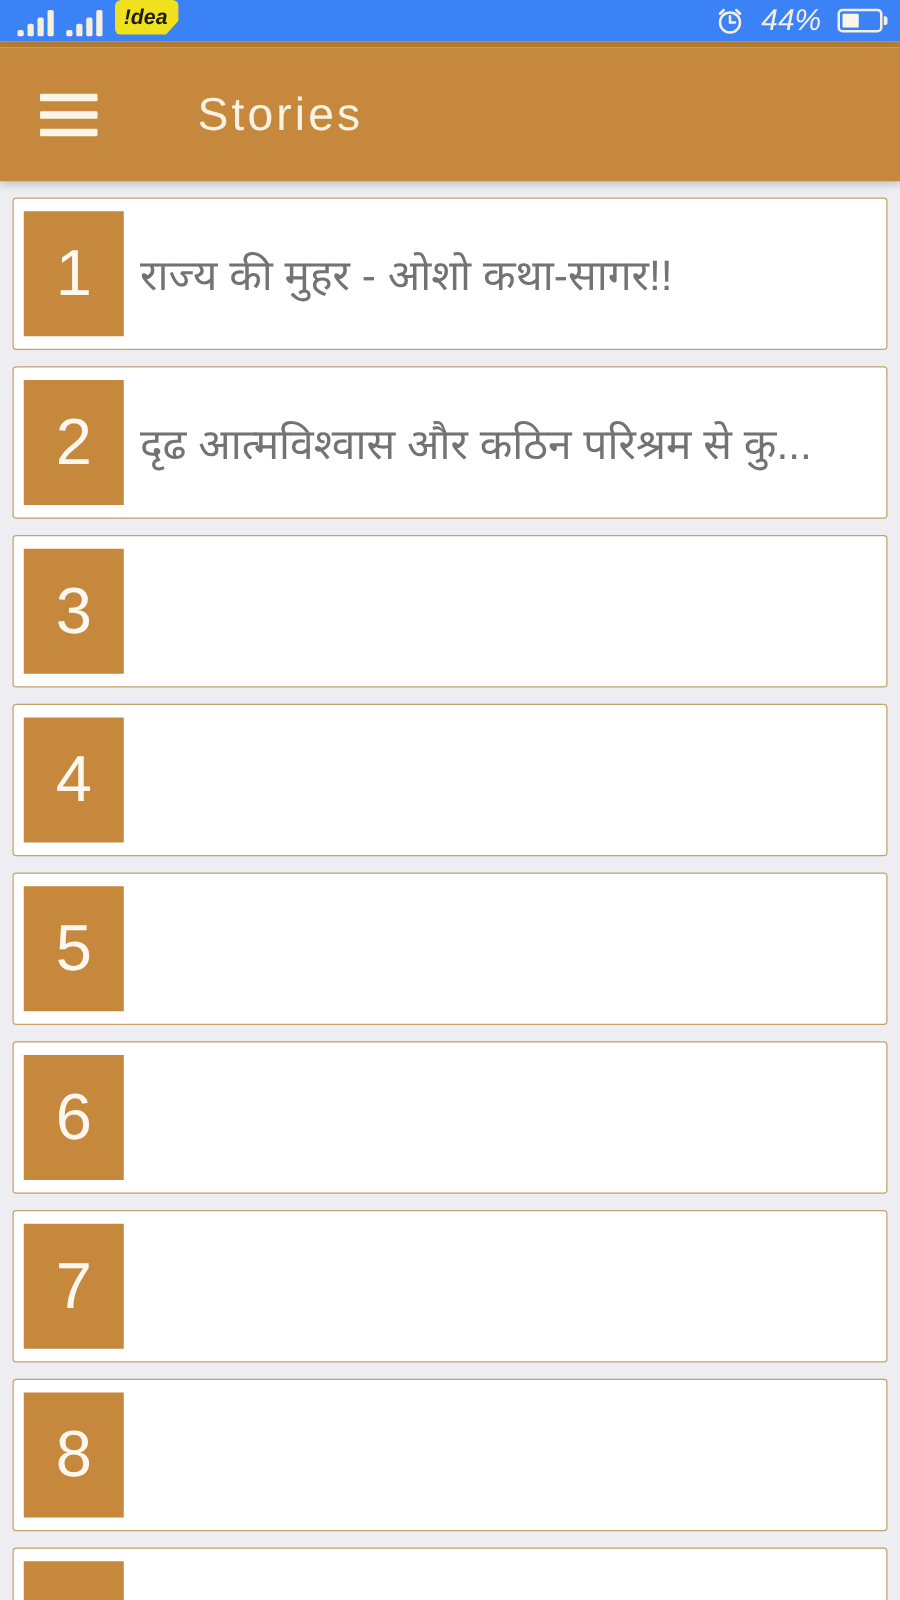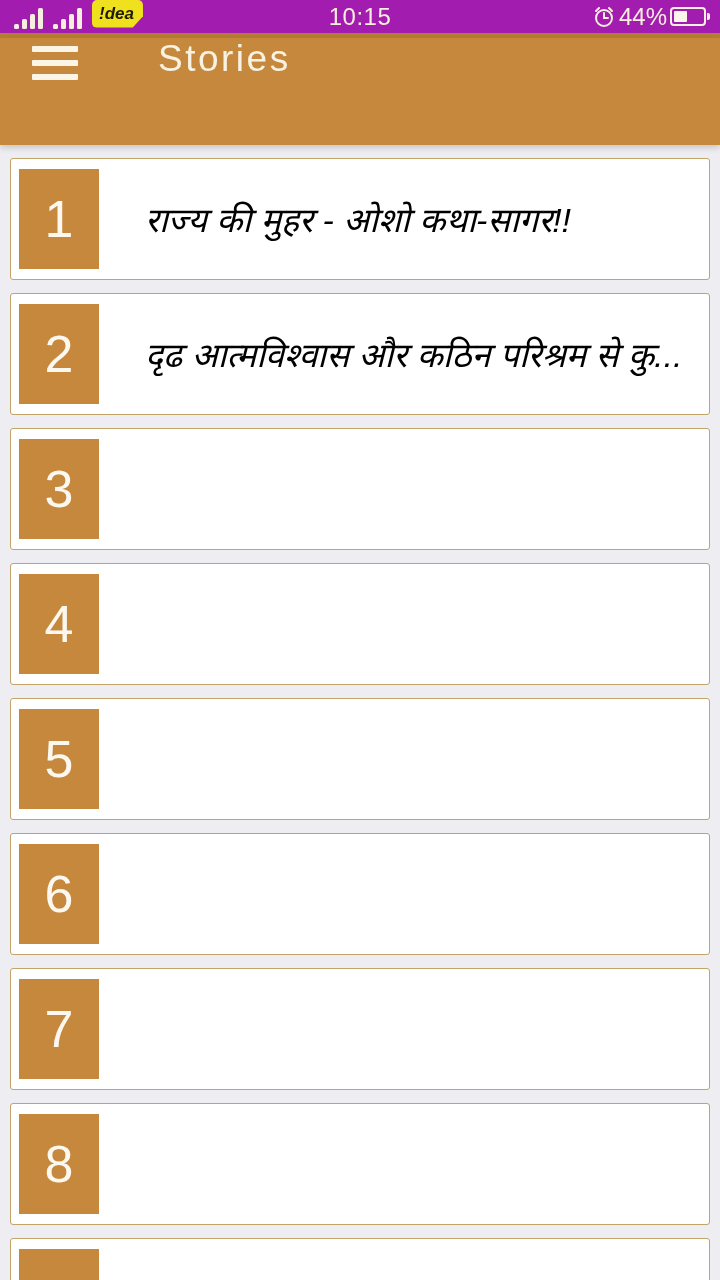--- a/index.html
+++ b/index.html
@@ -6,21 +6,21 @@
   html, body { width: 720px; height: 1280px; overflow: hidden; }
   body {
     font-family: "Liberation Sans", "DejaVu Sans", sans-serif;
     background: #EEEDF1;
     position: relative;
   }
 
   
   .status-bar {
     height: 33px;
-    background: #a21caf;
+    background: #3b82f6;
     display: flex;
     align-items: center;
     padding: 0 14px;
     position: relative;
     color: #F7EFDE;
     justify-content: center;
   }
   .status-left { display: flex; align-items: flex-end; gap: 10px; height: 100%; padding-bottom: 4px; }
   .signal { display: inline-flex; align-items: flex-end; gap: 3px; height: 22px; }
   .signal i { display: block; width: 5px; background: #F7EFDE; border-radius: 1.5px; }
@@ -45,22 +45,23 @@
     position: absolute;
     left: 0; right: 0;
     text-align: center;
     font-size: 24px;
     letter-spacing: 0.5px;
   }
   .status-right {
     margin-left: auto;
     display: flex;
     align-items: center;
-    gap: 3px;
+    gap: 13px;
     z-index: 1;
+    font-style: italic;
   }
   .battery-pct { font-size: 24px; }
   .battery {
     width: 36px; height: 19px;
     border: 2px solid #F7EFDE;
     border-radius: 4px;
     position: relative;
     display: inline-block;
   }
   .battery::after {
@@ -78,21 +79,21 @@
     background: #FBF6EC;
     border-radius: 1px;
   }
 
   
   .appbar-shade { height: 5px; background: #B57D31; }
   .app-bar {
     height: 107px;
     background: #C5883C;
     display: flex;
-    align-items: flex-start;
+    align-items: center;
     padding: 0 32px;
     box-shadow: 0 3px 6px rgba(0,0,0,0.16);
     position: relative;
     z-index: 2;
   }
   .hamburger { width: 46px; cursor: pointer; }
   .hamburger i {
     display: block;
     height: 6px;
     background: #FBF5E8;
@@ -125,27 +126,26 @@
     height: 100px;
     background: #C5883C;
     color: #FCF8EF;
     font-size: 52px;
     font-weight: 200;
     display: flex;
     align-items: center;
     justify-content: center;
   }
   .story-title {
-    margin-left: 46px;
+    margin-left: 13px;
     font-size: 34px;
-    color: #000000;
+    color: #737373;
     white-space: nowrap;
     overflow: hidden;
     flex: 1;
-    font-style: italic;
   }
 </style>
 </head>
 <body>
 
 <div class="status-bar">
   <div class="status-left">
     <span class="signal">
       <i class="sig-dot"></i>
         <i class="sig-1"></i>
@@ -153,21 +153,20 @@
         <i class="sig-3"></i>
     </span>
     <span class="signal">
       <i class="sig-dot"></i>
         <i class="sig-1"></i>
         <i class="sig-2"></i>
         <i class="sig-3"></i>
     </span>
     <span class="carrier-chip">!dea</span>
   </div>
-  <div class="status-time">10:15</div>
   <div class="status-right">
     <svg width="24" height="24" viewBox="0 0 24 24">
       <circle cx="12" cy="13" r="8" fill="none" stroke="#F7EFDE" stroke-width="2"></circle>
       <path d="M12 8 v5 h4" fill="none" stroke="#F7EFDE" stroke-width="2" stroke-linecap="round"></path>
       <path d="M4 6 L7 3" stroke="#F7EFDE" stroke-width="2" stroke-linecap="round"></path>
       <path d="M20 6 L17 3" stroke="#F7EFDE" stroke-width="2" stroke-linecap="round"></path>
     </svg>
     <span class="battery-pct">44%</span>
     <span class="battery">
         <span class="fill"></span>

